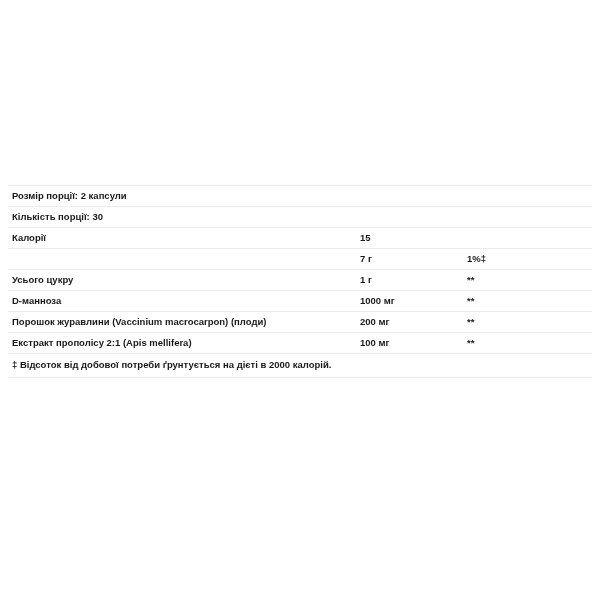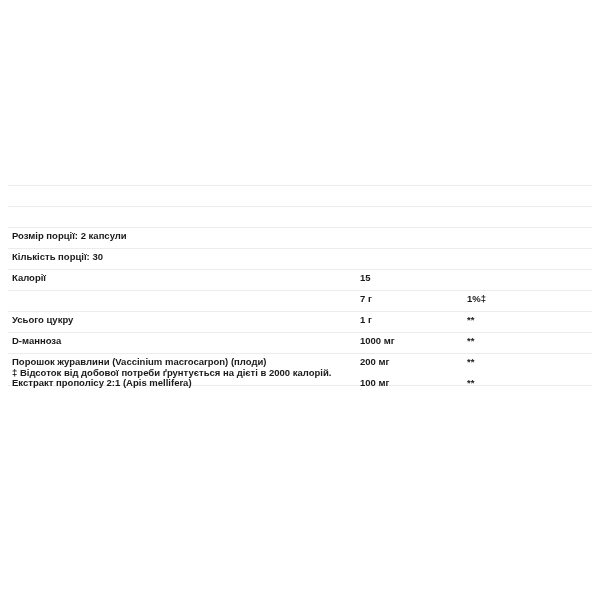--- a/index.html
+++ b/index.html
@@ -29,32 +29,30 @@
       font-weight: bold;
       line-height: 20px;
     }
     .row.spacer {
       height: 21px;
     }
     .cell {
       position: absolute;
       top: 0;
       white-space: nowrap;
-      margin-top: 40px;
     }
     .c1 { left: 4px; }
     .c2 { left: 352px; }
     .c3 { left: 459px; }
     .footnotes {
       padding: 5px 4px 6px 4px;
       border-bottom: 1px solid #ececec;
       font-size: 9.5px;
       font-weight: bold;
       line-height: 12px;
-      margin-top: 8px;
     }
     .footnotes div { white-space: nowrap; }
   </style>
 </head>
 <body>
 
 <div class="facts">
   <div class="row">
     <span class="cell c1">Розмір порції: 2 капсули</span>
   </div>

